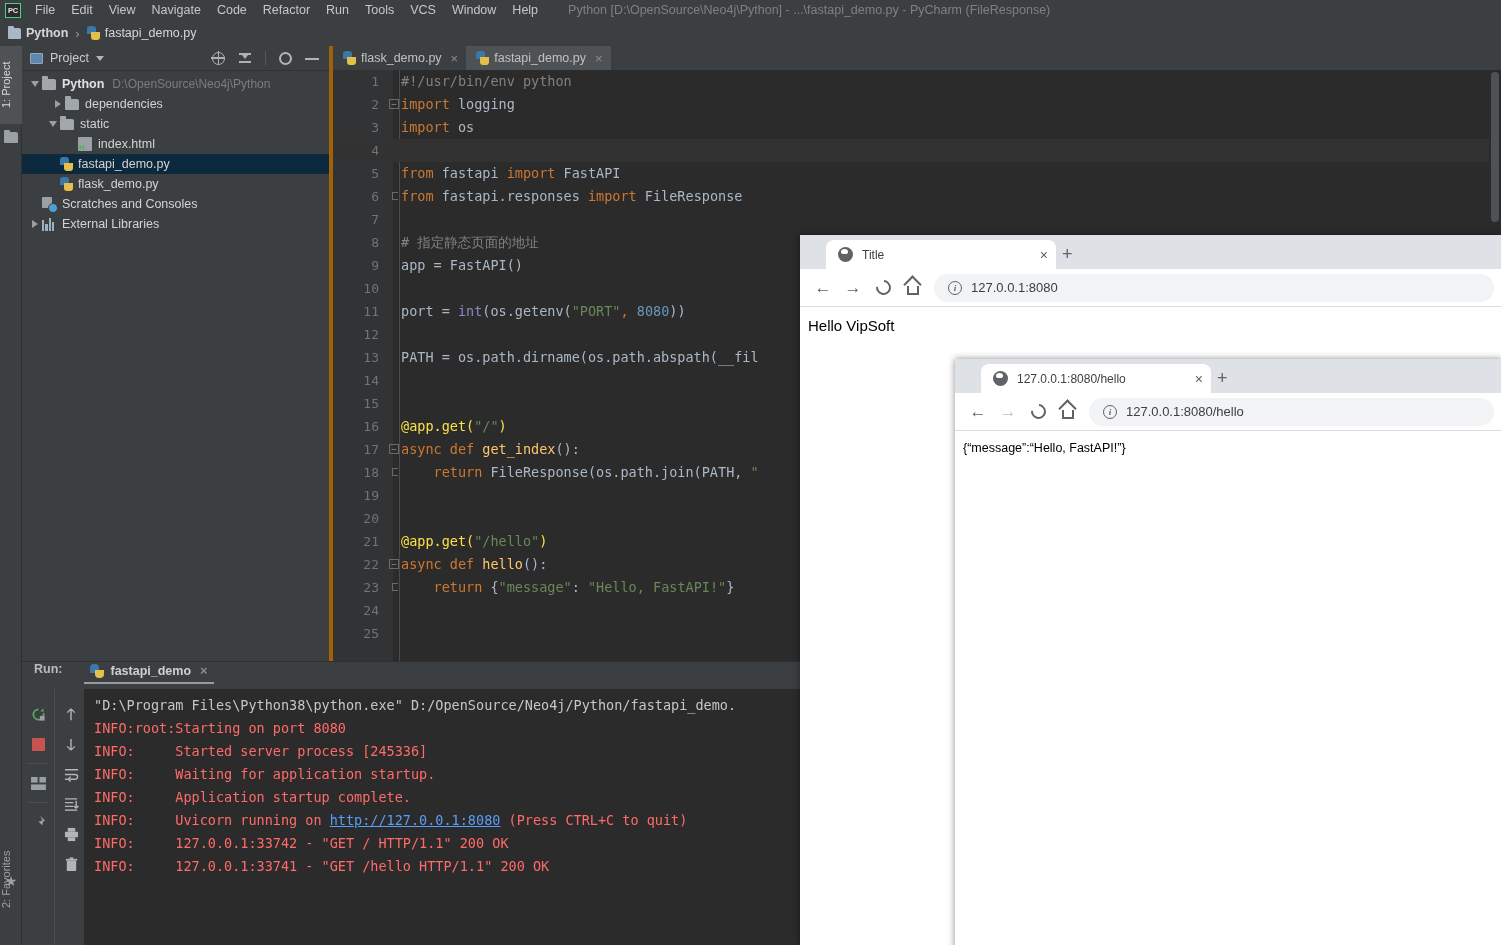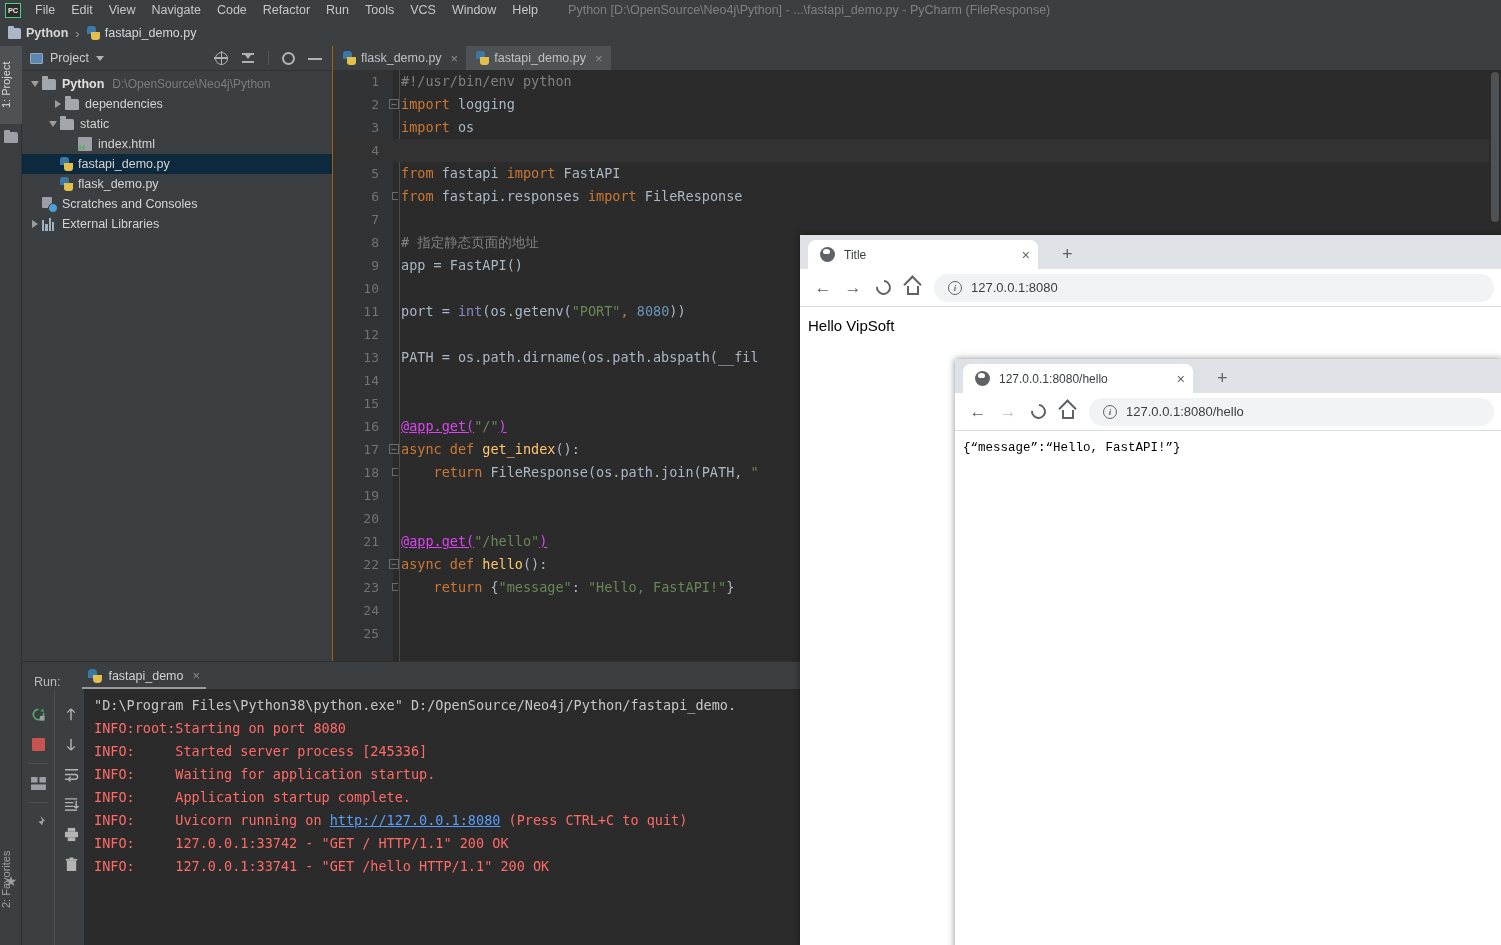--- a/index.html
+++ b/index.html
@@ -90,21 +90,21 @@
   }
   .ic-folder:before {
     content: ""; position: absolute; left: 0; top: -2px; width: 6px; height: 3px;
     background: #9aa0a6; border-radius: 1px 1px 0 0;
   }
   .ic-star { color: #9aa0a6; font-size: 14px; line-height: 14px; text-align: center; }
 
   
   .projpanel {
     position: absolute; left: 22px; top: 46px; width: 311px; height: 615px;
-    background: #3c3f41; border-right: 1px solid #a16207;
+    background: #3c3f41; border-right: 4px solid #a16207;
   }
   .proj-header {
     height: 25px; display: flex; align-items: center; padding: 0 6px 0 8px;
     border-bottom: 1px solid #323232;
   }
   .proj-header-icon {
     width: 13px; height: 11px; border: 1.5px solid #9aa6b0; background: #5b87b5;
     margin-right: 7px; border-radius: 1px;
   }
   .proj-title { color: #cccccc; font-size: 12.5px; }
@@ -251,40 +251,40 @@
   .fold-brace {
     position: absolute; left: 59px; width: 6px; height: 8px; top: 7px;
     border: 1px solid #6a6a6a; border-right: none;
   }
   
   .kw  { color: #cc7832; }
   .str { color: #6a8759; }
   .num { color: #6897bb; }
   .cmt { color: #808080; }
   .fn  { color: #ffc66d; }
-  .dec { color: #d946ef; text-decoration: underline; }
+  .dec { color: #fde047; }
   .bi  { color: #8888c6; }
   .plain { color: #a9b7c6; }
 
   .editor-scrollbar {
     position: absolute; right: 0; top: 24px; width: 12px; height: 591px;
     background: #2b2b2b;
   }
   .editor-scrollbar .thumb {
     position: absolute; right: 2px; top: 2px; width: 8px; height: 150px;
     background: #4e5254; border-radius: 4px;
   }
 
   
   .runpanel {
     position: absolute; left: 22px; top: 661px; width: 1479px; height: 284px;
     background: #3c3f41; border-top: 1px solid #2e2f31;
   }
   .run-header {
-    height: 27px; display: flex; align-items: flex-end; padding-left: 12px;
+    height: 27px; display: flex; align-items: flex-start; padding-left: 12px; font-weight: bold;
   }
   .run-label { color: #bbbbbb; font-size: 12.5px; margin-right: 22px; }
   .run-tab {
     display: flex; align-items: center; padding: 0 6px 3px 6px;
     border-bottom: 2px solid #9a9a9a; font-size: 12.5px; color: #d0d0d0;
     height: 22px; cursor: default;
   }
   .run-tab .close { margin-left: 9px; color: #8c8c8c; font-size: 13px; }
   .pyicon2 { width: 14px; height: 14px; position: relative; margin-right: 6px; }
   .pyicon2 .t { position:absolute; left:0; top:0; width:9px; height:9px; background:#3b78a7; border-radius:4px 4px 0 0; }
@@ -317,21 +317,21 @@
     position: absolute; background: #ffffff;
     box-shadow: 0 0 7px rgba(0,0,0,0.45);
     font-family: "Liberation Sans", sans-serif;
   }
   .b1 { left: 800px; top: 235px; width: 702px; height: 711px; }
   .b2 { left: 955px; top: 359px; width: 547px; height: 744px; }
   .br-tabstrip {
     height: 34px; background: #dee1e6; position: relative;
   }
   .br-tab {
-    position: absolute; left: 8px; top: 5px; height: 29px; width: 230px;
+    position: absolute; left: 26px; top: 5px; height: 29px; width: 230px;
     background: #ffffff; border-radius: 8px 8px 0 0;
     display: flex; align-items: center; padding: 0 8px 0 12px;
   }
   .br-fav {
     width: 15px; height: 15px; border-radius: 50%; background: #5f6368;
     margin-right: 9px; position: relative; flex: none;
   }
   .br-fav:after {
     content:""; position:absolute; left:3px; top:2px; width:7px; height:5px;
     background:#ffffff; border-radius:50% 50% 40% 40%;
@@ -360,21 +360,21 @@
   }
   .info-ic {
     width: 14px; height: 14px; border: 1.3px solid #5f6368; border-radius: 50%;
     display: flex; align-items: center; justify-content: center;
     font-size: 9px; color: #5f6368; margin-right: 9px; flex: none;
     font-family: "Liberation Serif", serif; font-style: italic; font-weight: bold;
   }
   .br-content { background: #ffffff; padding: 10px 8px; }
   .page-text-1 { font-size: 15px; color: #000; }
   .page-text-2 {
-    font-family: Liberation Mono, monospace; font-size: 12.5px; color: #000;
+    font-family: Liberation Sans, sans-serif; font-size: 12.5px; color: #000;
   }
   .reload-glyph {
     width: 15px; height: 15px; border: 2px solid #5f6368; border-radius: 50%;
     border-top-color: transparent; transform: rotate(-40deg);
   }
   .home-glyph {
     width: 12px; height: 9px; border: 2px solid #5f6368; border-top: none;
     position: relative; margin-top: 5px;
   }
   .home-glyph:before {

